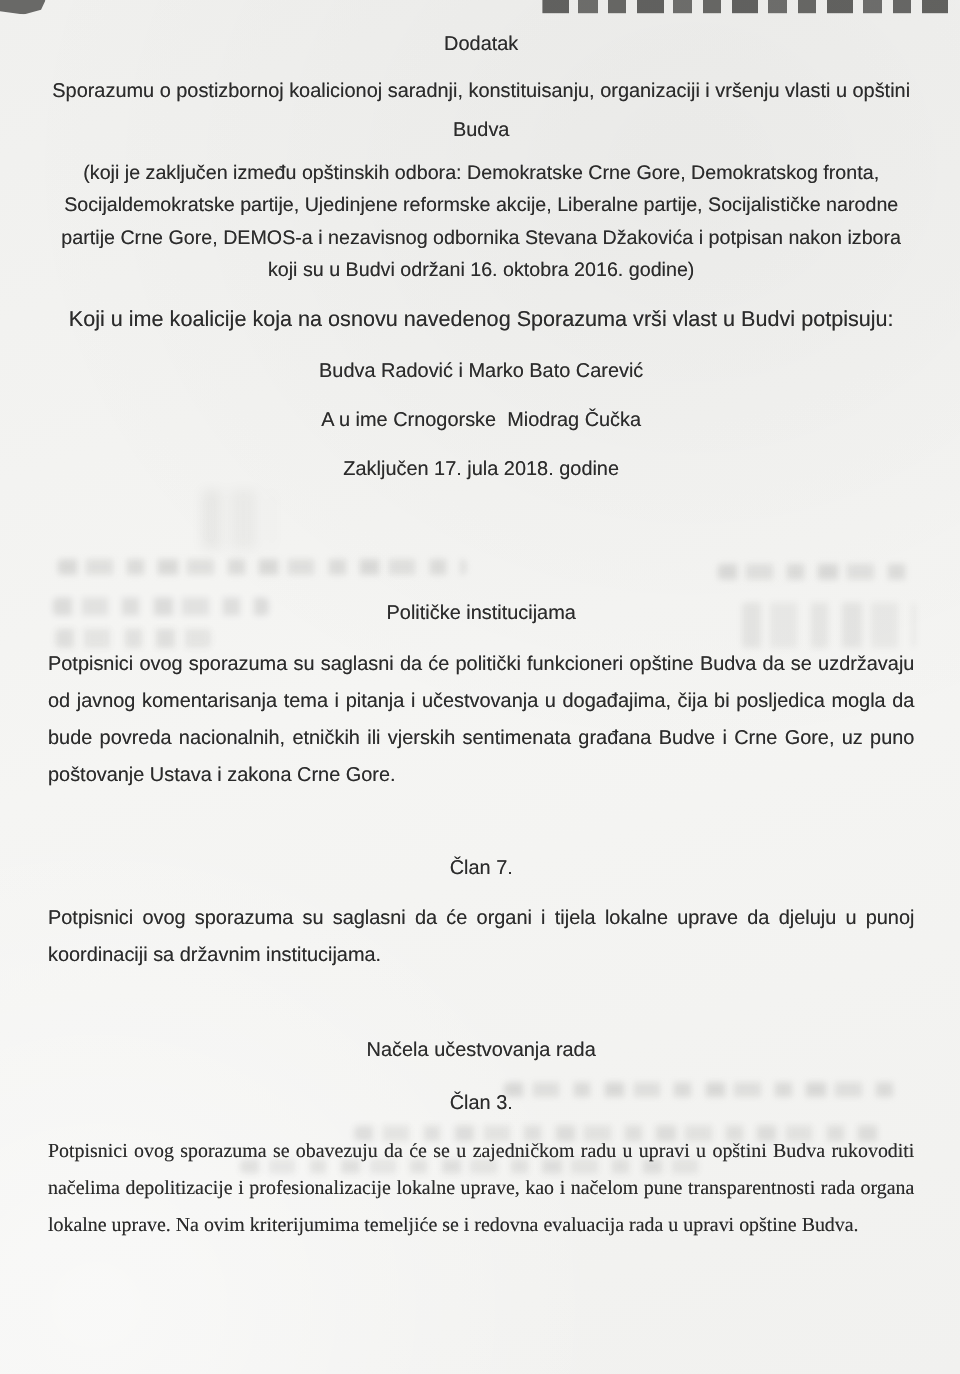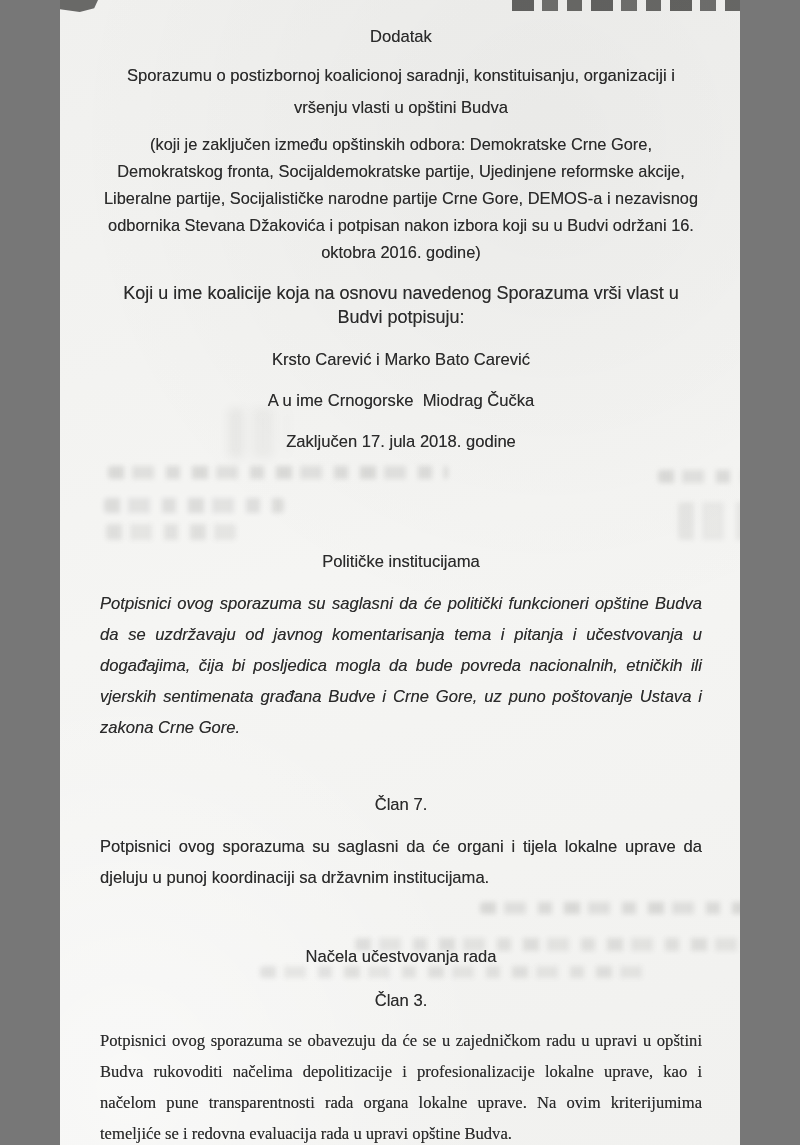--- a/index.html
+++ b/index.html
@@ -2,21 +2,21 @@
 <html><head>
 <meta charset="utf-8">
 <style>
   html, body {
     margin: 0;
     padding: 0;
     background: #777;
   }
   .page {
     position: relative;
-    width: 680px;
+    width: 800px;
     height: 1145px;
     margin: 0 auto;
     overflow: hidden;
     background:
       radial-gradient(130% 80% at 72% 12%, rgba(0,0,0,0.035), transparent 55%),
       radial-gradient(90% 60% at 10% 95%, rgba(255,255,255,0.5), transparent 60%),
       linear-gradient(162deg, #f0f0ee 0%, #f5f5f3 48%, #f1f1ef 100%);
     font-family: "Liberation Sans", sans-serif;
     color: #2b2b2b;
   }
@@ -47,21 +47,21 @@
     font-size: 16.4px;
     line-height: 27px;
     margin-top: 7px;
   }
   .intro  { font-size: 18px; line-height: 24px; margin-top: 15px; }
   .names  { font-size: 16.6px; line-height: 24px; margin-top: 19px; }
   .rep    { font-size: 16.6px; line-height: 24px; margin-top: 17px; white-space: pre-wrap; }
   .date   { font-size: 16.6px; line-height: 24px; margin-top: 17px; }
   .sec-heading-1 { font-size: 16.6px; line-height: 24px; margin-top: 96px; }
   .clan-1 { font-size: 16.6px; line-height: 24px; margin-top: 20px; }
-  .body-1 { font-size: 16.6px; line-height: 31px; margin-top: 14px; font-style: italic; }
+  .body-1 { font-size: 16.6px; line-height: 31px; margin-top: 14px; }
   .clan-2 { font-size: 16.6px; line-height: 24px; margin-top: 50px; }
   .body-2 { font-size: 16.6px; line-height: 31px; margin-top: 14px; }
   .sec-heading-2 { font-size: 16.6px; line-height: 24px; margin-top: 52px; }
   .clan-3 { font-size: 16.6px; line-height: 24px; margin-top: 20px; }
   .body-3 { font-size: 16.6px; line-height: 31px; margin-top: 12px; font-family: Liberation Serif, serif; }
 
   
   .artifact {
     position: absolute;
     z-index: 3;
@@ -125,21 +125,21 @@
   <div class="doc">
 
     <div class="title center">Dodatak</div>
 
     <div class="subtitle center">Sporazumu o postizbornoj koalicionoj saradnji, konstituisanju, organizaciji i vršenju vlasti u opštini Budva</div>
 
     <div class="preamble center">(koji je zaključen između opštinskih odbora: Demokratske Crne Gore, Demokratskog fronta, Socijaldemokratske partije, Ujedinjene reformske akcije, Liberalne partije, Socijalističke narodne partije Crne Gore, DEMOS-a i nezavisnog odbornika Stevana Džakovića i potpisan nakon izbora koji su u Budvi održani 16. oktobra 2016. godine)</div>
 
     <div class="intro center">Koji u ime koalicije koja na osnovu navedenog Sporazuma vrši vlast u Budvi potpisuju:</div>
 
-    <div class="names center">Krsto Carević i Marko Bato Carević</div>
+    <div class="names center">Budva Radović i Marko Bato Carević</div>
 
     <div class="rep center">A u ime Crnogorske  Miodrag Čučka</div>
 
     <div class="date center">Zaključen 17. jula 2018. godine</div>
 
     <div class="sec-heading-1 center">Političke institucijama</div>
 
 
     <div class="body-1 just">Potpisnici ovog sporazuma su saglasni da će politički funkcioneri opštine Budva da se uzdržavaju od javnog komentarisanja tema i pitanja i učestvovanja u događajima, čija bi posljedica mogla da bude povreda nacionalnih, etničkih ili vjerskih sentimenata građana Budve i Crne Gore, uz puno poštovanje Ustava i zakona Crne Gore.</div>
 

